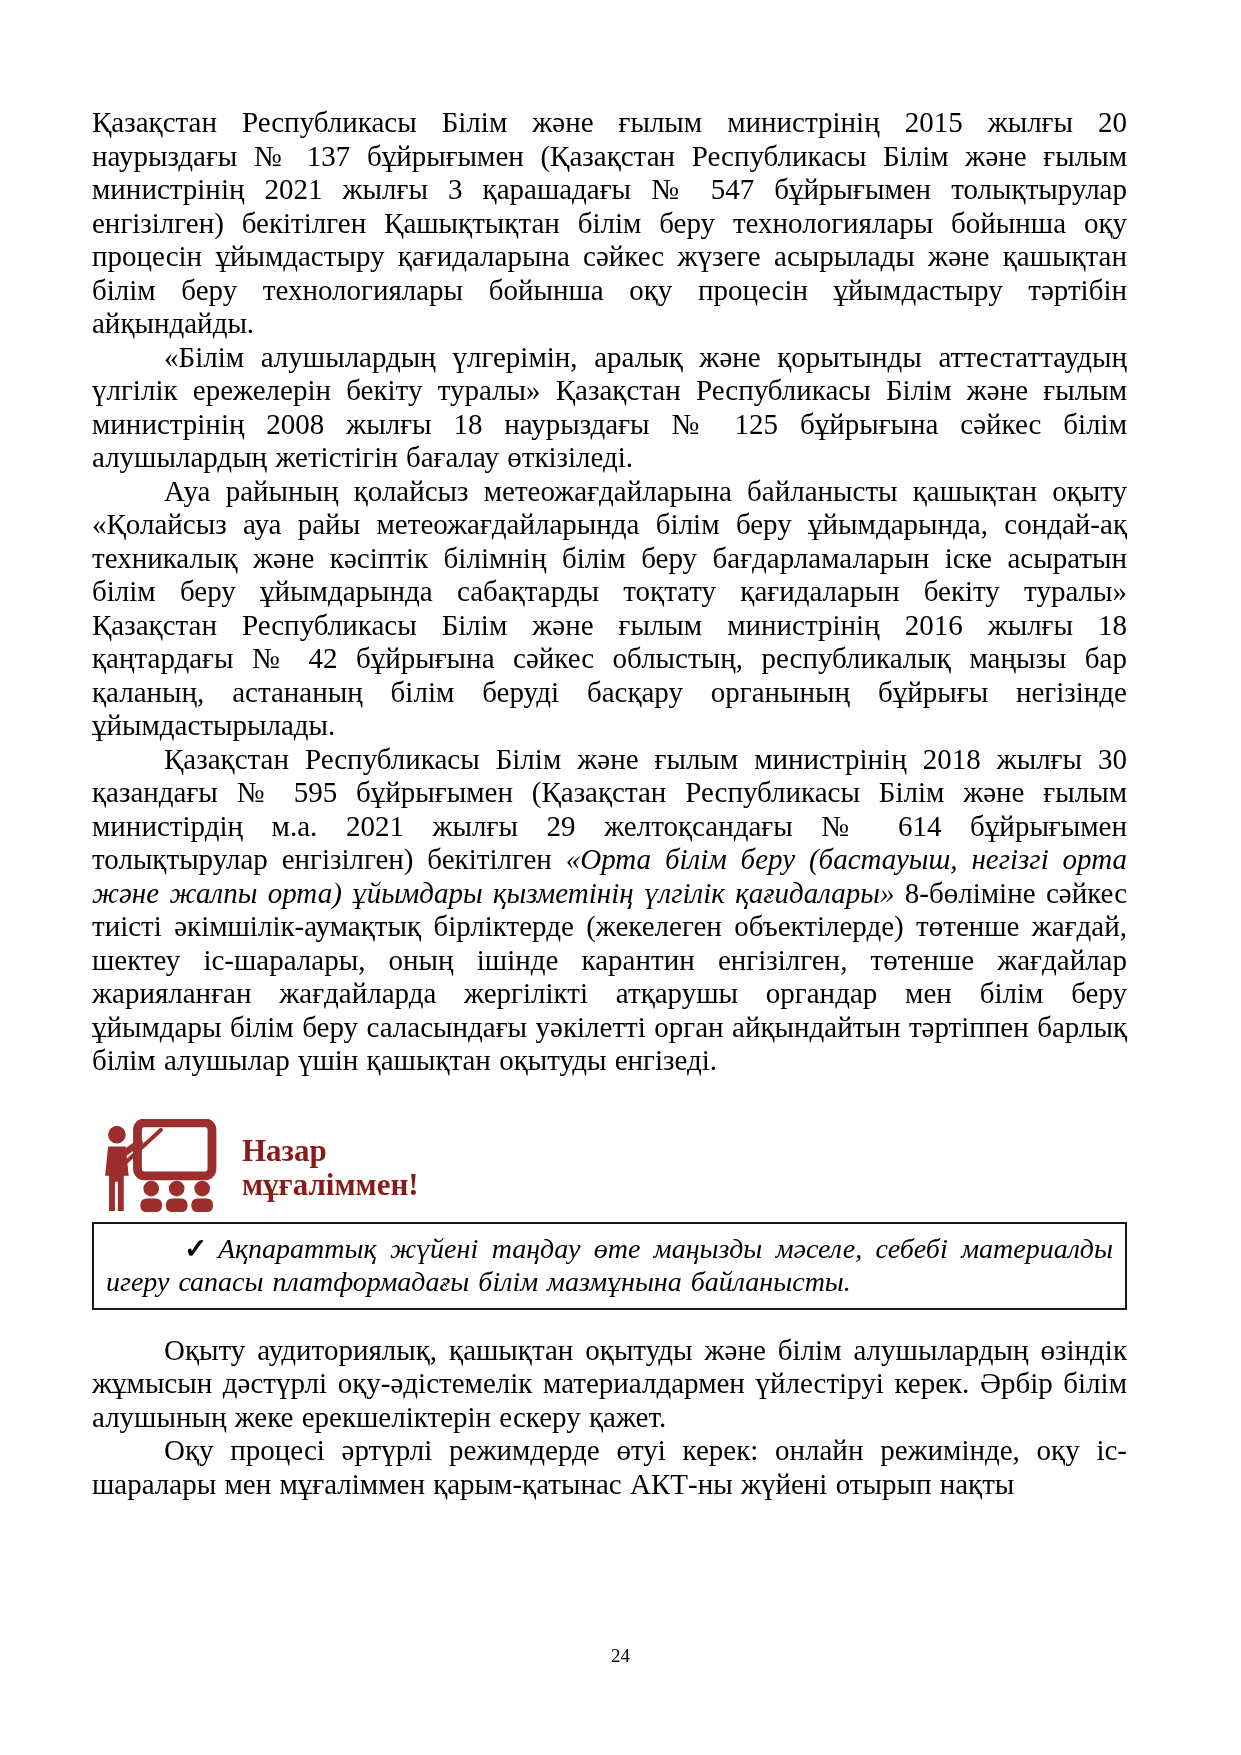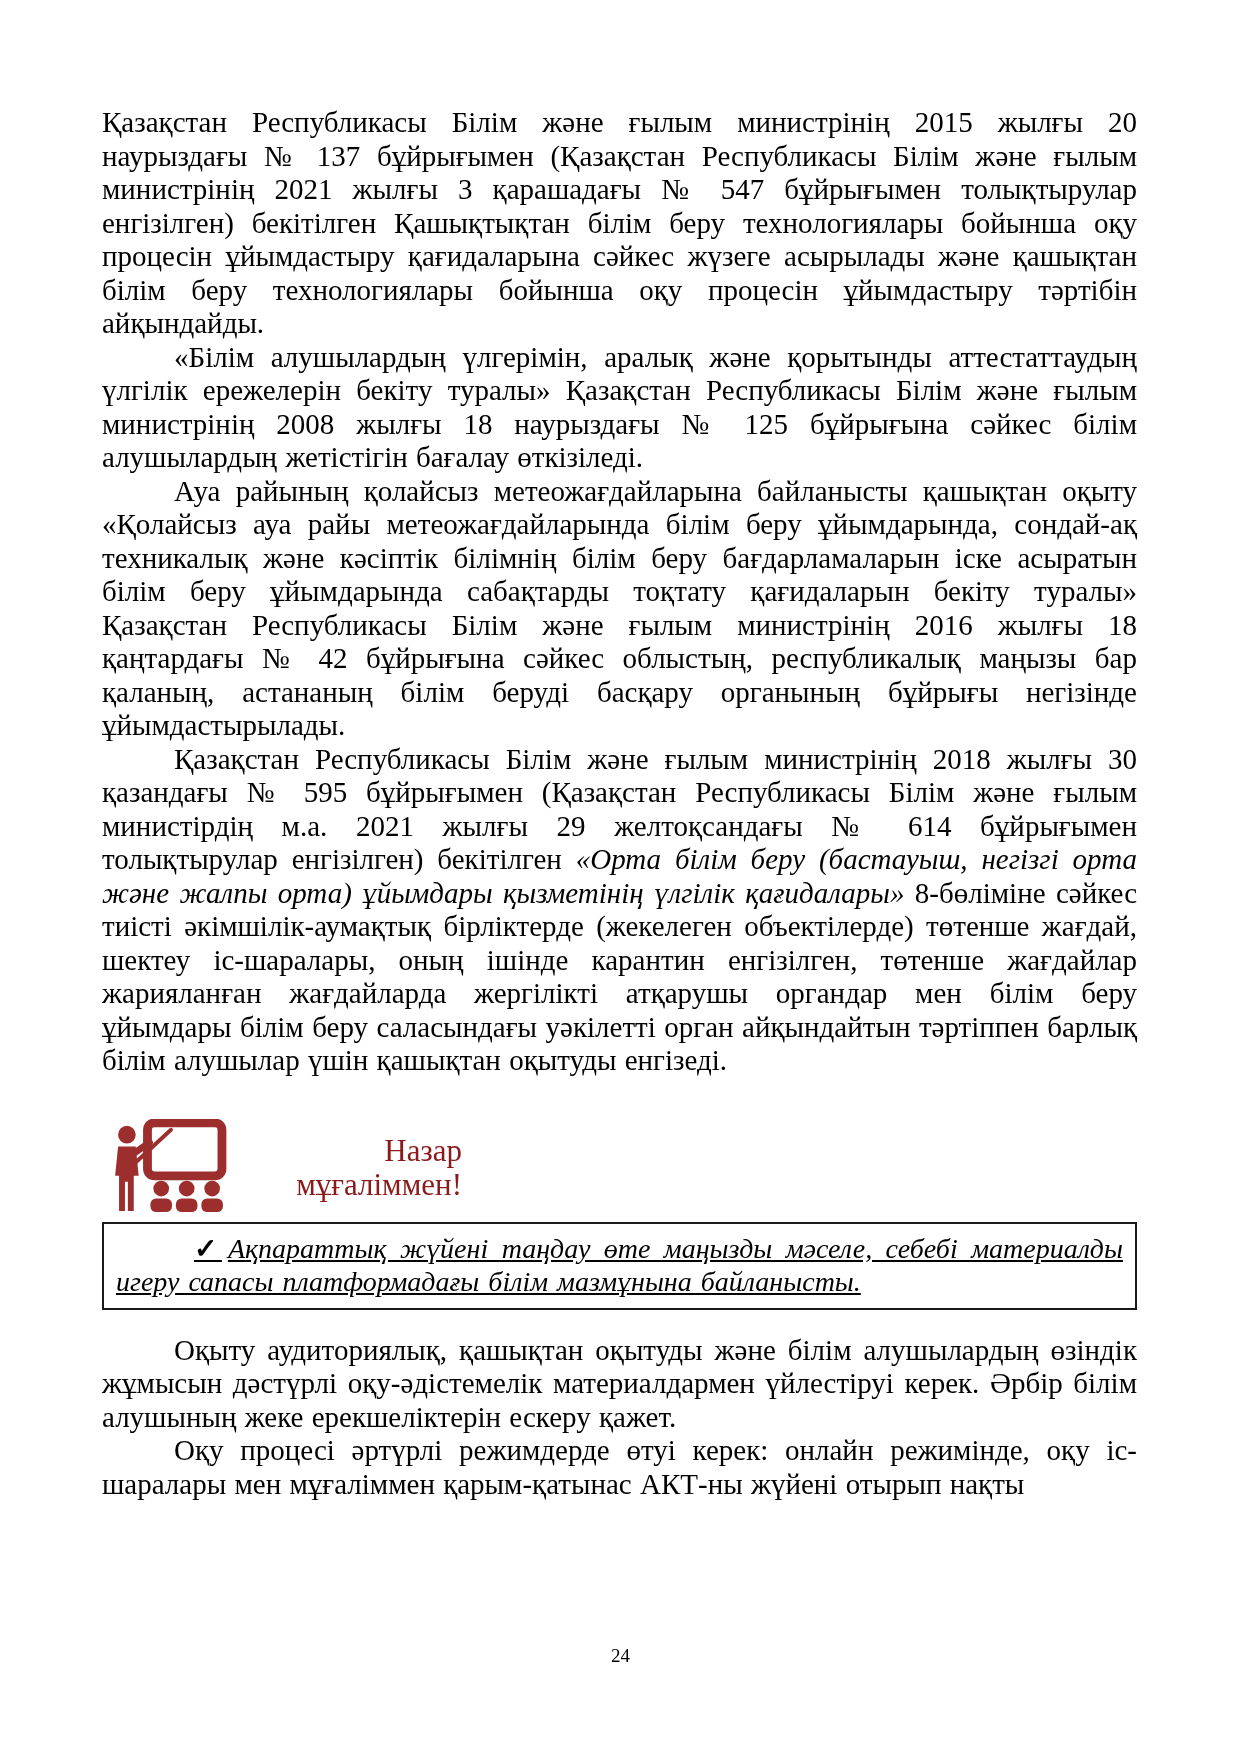--- a/index.html
+++ b/index.html
@@ -15,21 +15,21 @@
     position:relative;
     width:1241px;height:1755px;
     margin:0 auto;
     background:var(--paper);
     font-family:"Liberation Serif","DejaVu Serif",serif;
     color:var(--ink);
     overflow:hidden;
   }
   .content{
     position:absolute;
-    left:102px;top:106px;
+    left:92px;top:106px;
     width:1035px;
   }
   .para{
     margin:0;
     font-size:29px;
     line-height:33.5px;
     text-align:justify;
     text-indent:72px;
     word-spacing:1px;
   }
@@ -45,32 +45,31 @@
   .attention-icon{
     width:118px;height:98px;
     flex:0 0 auto;
     margin-left:10px;
     color:var(--icon-color);
   }
   .attention-icon svg{width:100%;height:100%;display:block;}
   .attention-title{
     margin-left:22px;
     width:210px;
-    text-align:right;
+    text-align:left;
     color:var(--accent);
-    font-weight:normal;
+    font-weight:bold;
     font-size:31px;
     line-height:34px;
   }
 
   .note-box{
     margin-top:4px;
     border:2px solid #1a1a1a;
     padding:8px 12px 10px 12px;
-    text-decoration:underline;
   }
   .note-text{
     margin:0;
     font-size:28px;
     line-height:33px;
     font-style:italic;
     text-align:justify;
     text-indent:78px;
     word-spacing:2px;
   }

